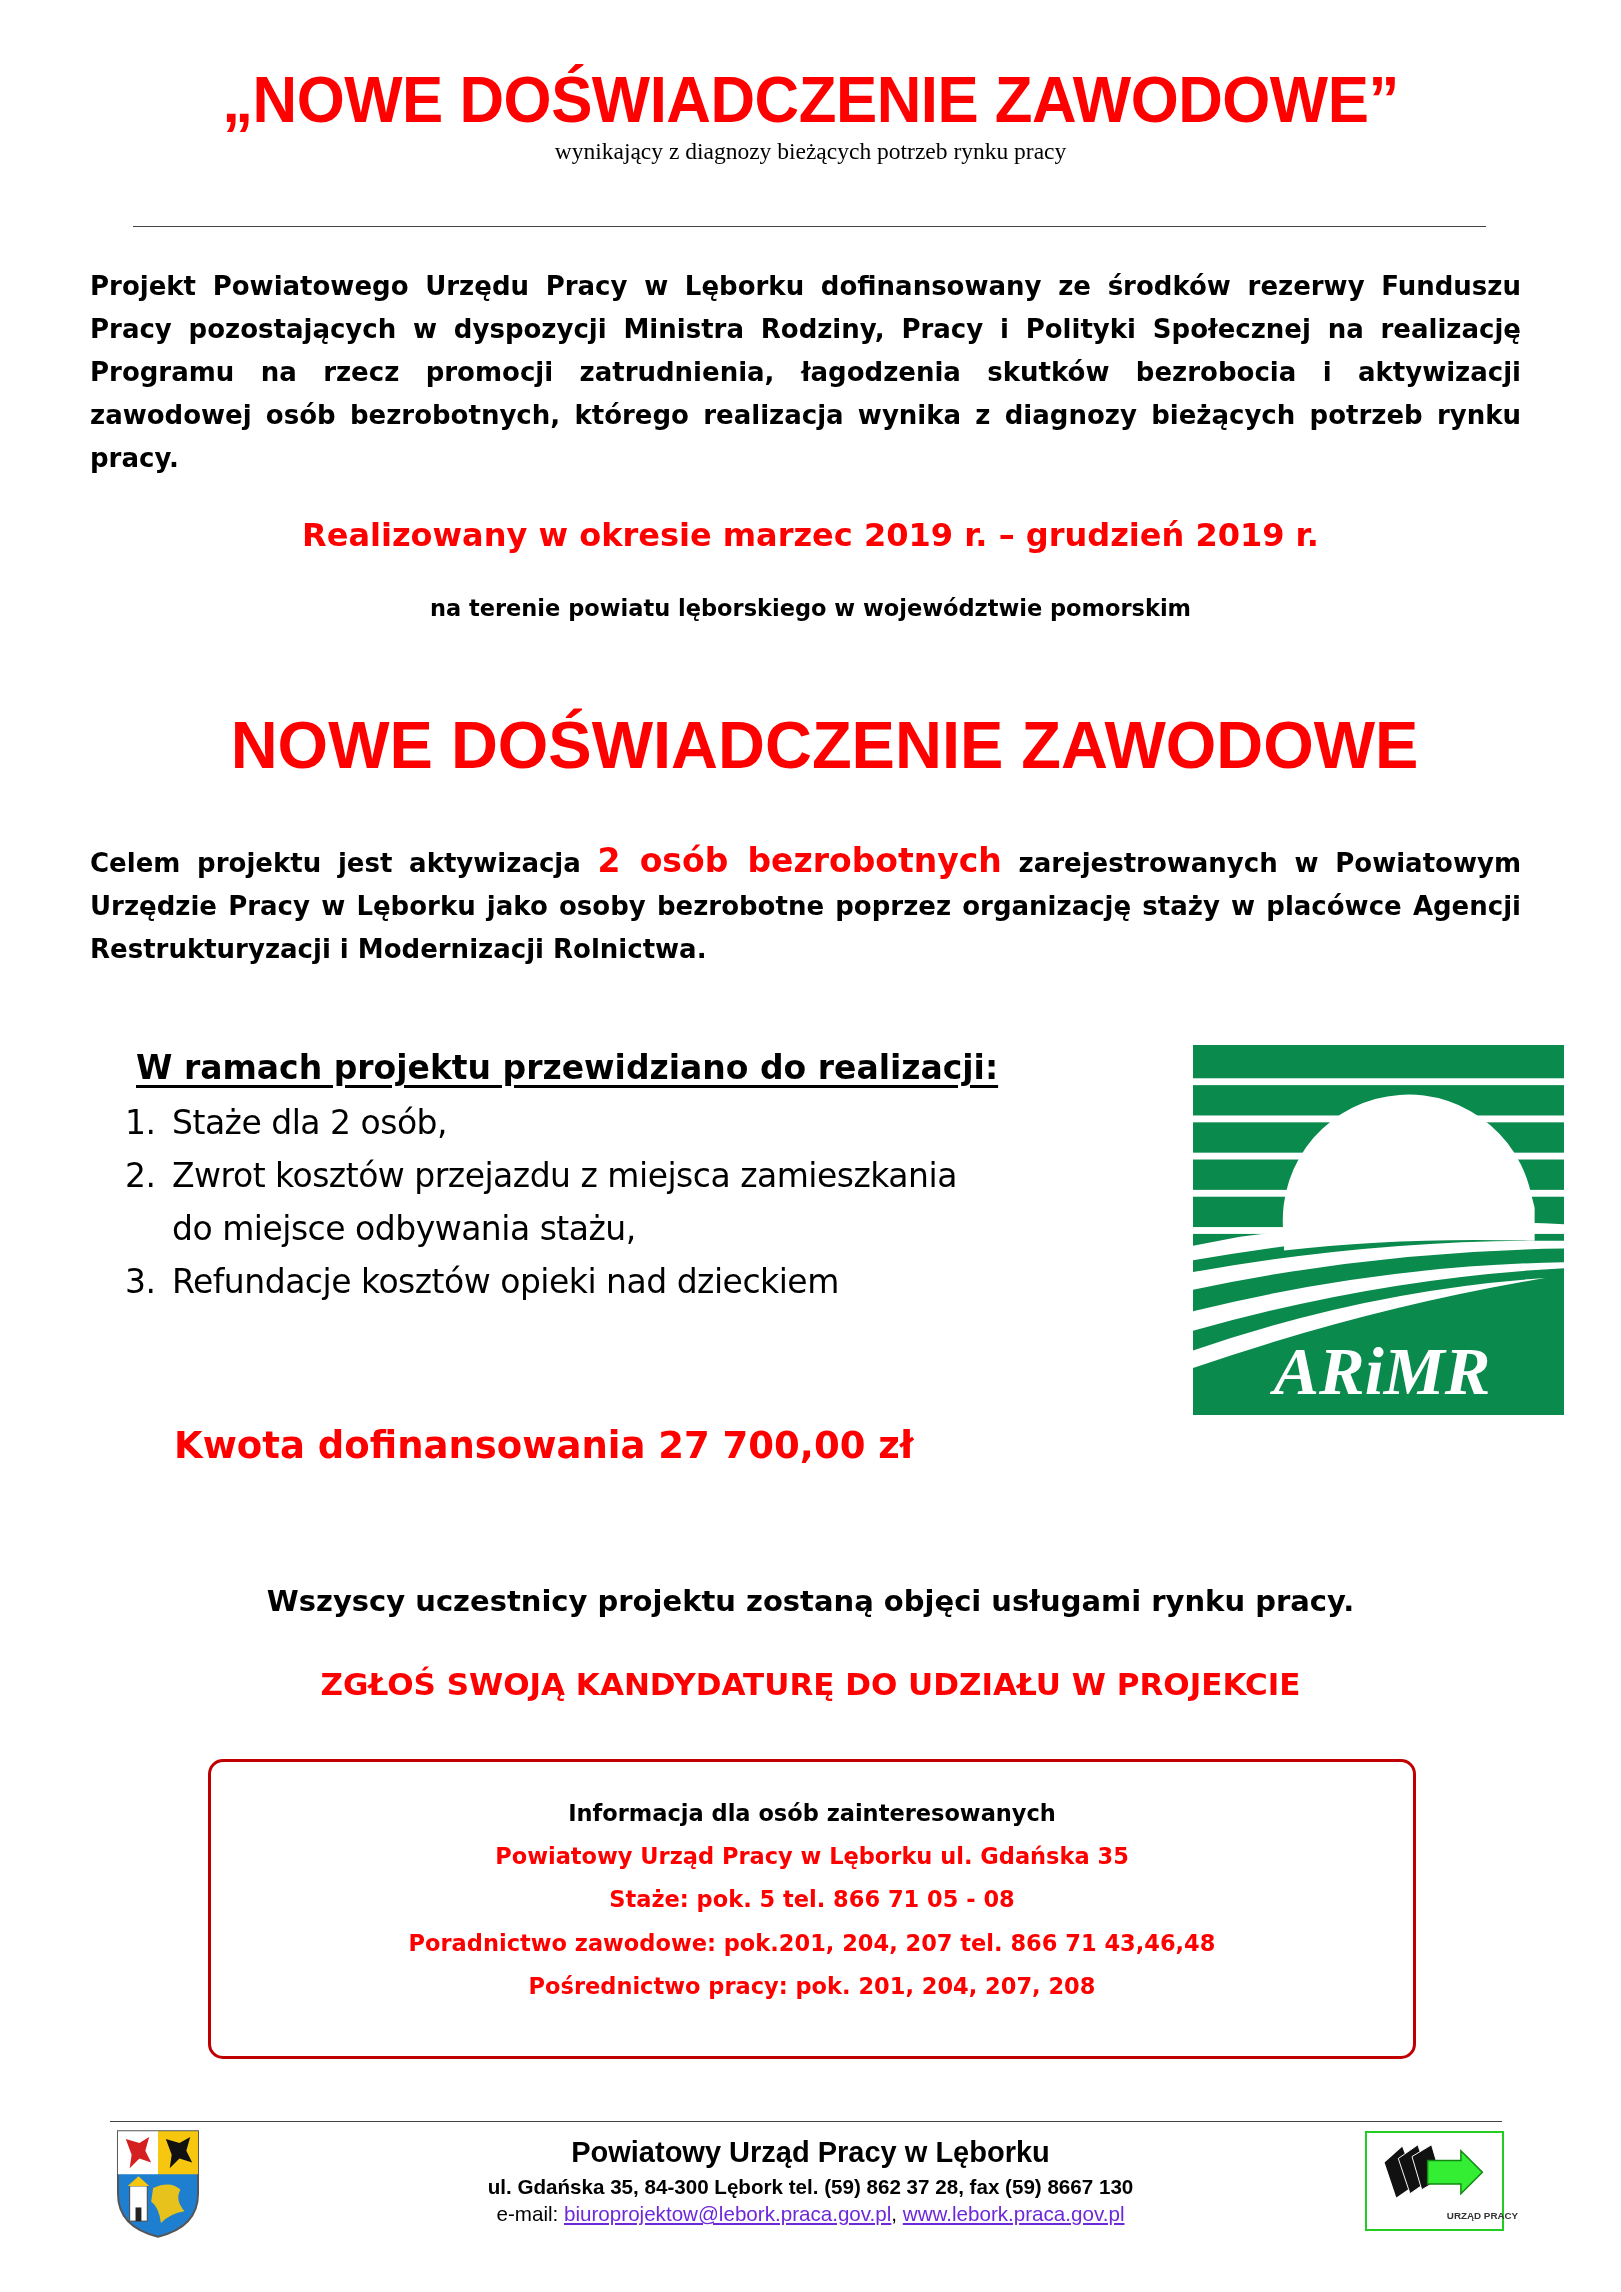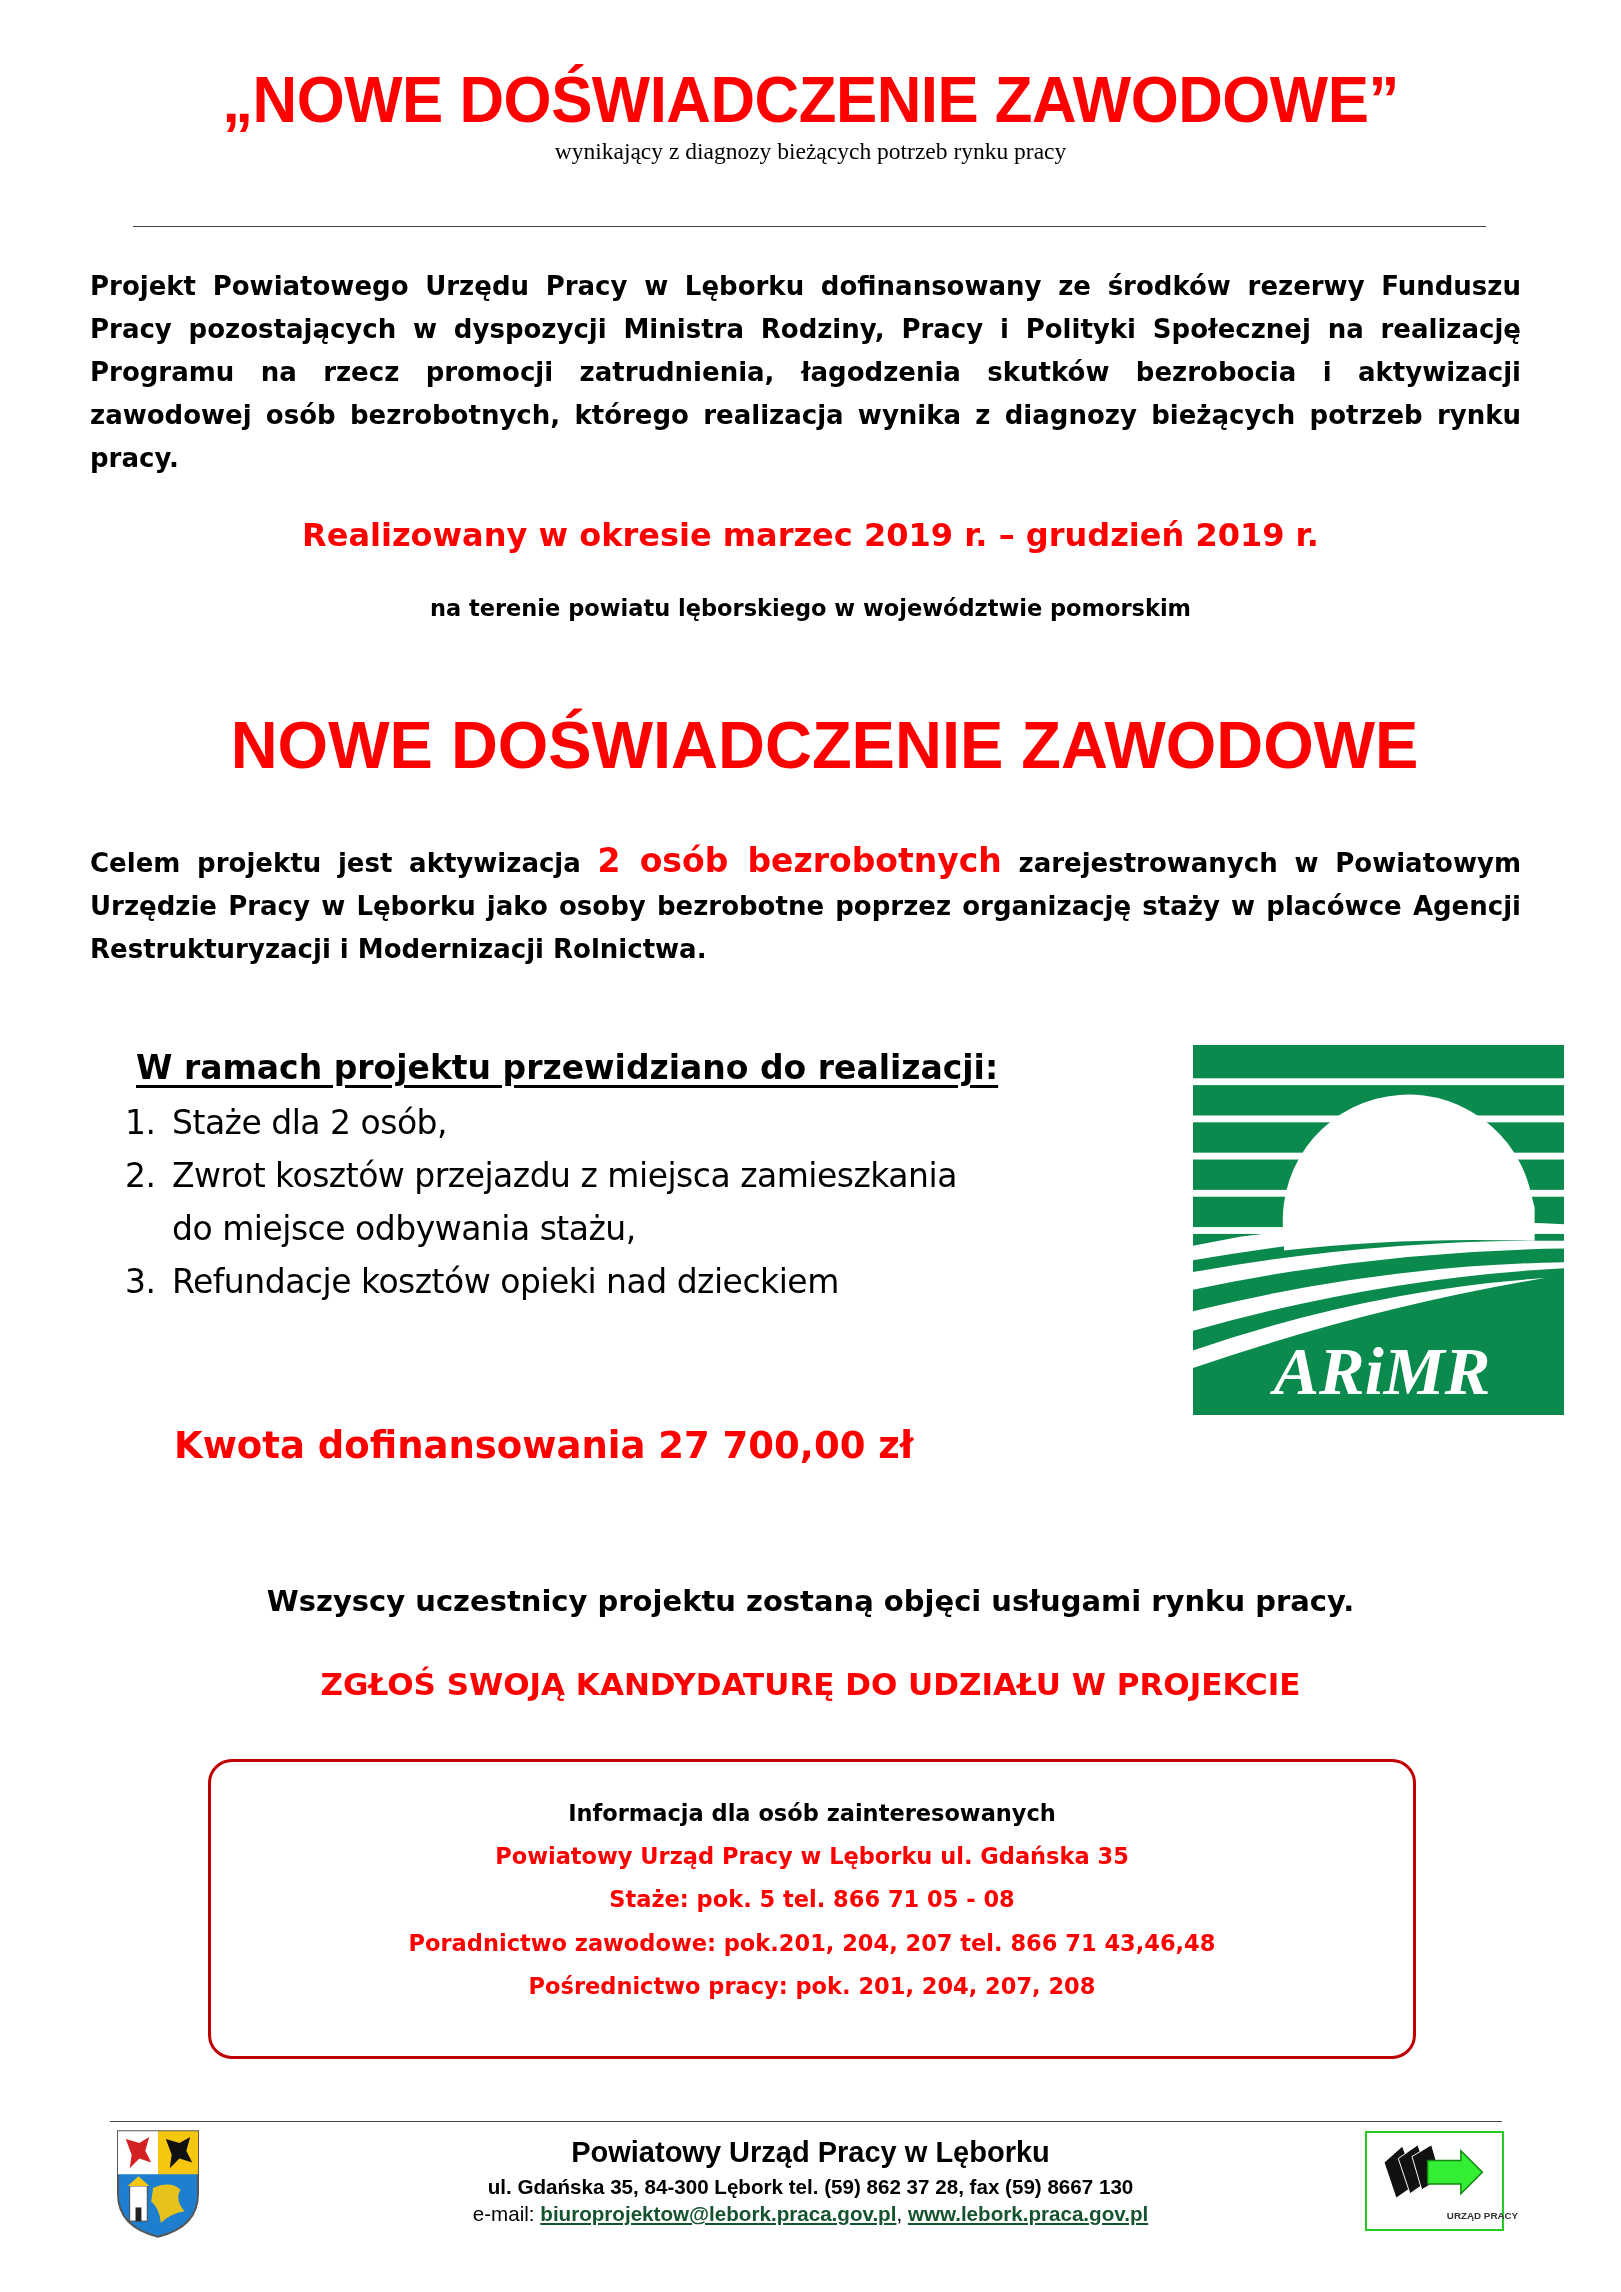--- a/index.html
+++ b/index.html
@@ -18,27 +18,27 @@
   .goal .hl { font-size: 33px; color: #ff0000; }
   .list-head { left: 102px; top: 1045px; font-weight: bold; font-size: 33px; line-height: 45px; text-decoration: underline; text-decoration-thickness: 2.9px; text-underline-offset: 5.9px; margin-left: 34px; }
   .list { left: 125px; top: 1096px; font-size: 33px; line-height: 53px; font-family: "DejaVu Sans", sans-serif; letter-spacing: -0.5px; }
   .list .item { display: flex; }
   .list .num { width: 47px; }
   .list .cont { padding-left: 47px; }
   .amount { left: 174px; top: 1421px; font-weight: bold; font-size: 37px; line-height: 49px; color: #ff0000; }
   .logo { left: 1193px; top: 1045px; width: 371px; height: 370px; }
   .all { left: 0; width: 1621px; top: 1582px; text-align: center; font-weight: bold; font-size: 29px; line-height: 39px; }
   .apply { left: 0; width: 1621px; top: 1664px; text-align: center; font-weight: bold; font-size: 31px; line-height: 41px; color: #ff0000; }
-  .info-box { left: 208px; top: 1759px; width: 1208px; height: 300px; border: 3.9px solid #c00000; border-radius: 24px; box-sizing: border-box; }
+  .info-box { left: 208px; top: 1759px; width: 1208px; height: 300px; border: 3.9px solid #c00000; border-radius: 15px; box-sizing: border-box; }
   .info-box .ln { position: absolute; left: 0; width: 100%; text-align: center; font-weight: bold; font-size: 22.5px; line-height: 29px; }
   .footer-rule { left: 110px; width: 1392px; top: 2121px; border-top: 1.5px solid #444; }
   .footer-title { left: 0; width: 1621px; top: 2135px; text-align: center; font-family: "Liberation Sans", sans-serif; font-weight: bold; font-size: 29px; line-height: 35px; }
   .footer-addr { left: 0; width: 1621px; top: 2174px; text-align: center; font-family: "Liberation Sans", sans-serif; font-weight: bold; font-size: 20.6px; line-height: 25.5px; }
   .footer-mail { left: 0; width: 1621px; top: 2201px; text-align: center; font-family: "Liberation Sans", sans-serif; font-size: 20.6px; line-height: 25.5px; }
-  .footer-mail a { color: #14532d; font-weight: bold; text-decoration: underline; }
+  .footer-mail a { color: #6d28d9; font-weight: normal; text-decoration: underline; }
   .crest { left: 116px; top: 2129px; width: 84px; height: 110px; }
   .up-logo { left: 1365px; top: 2131px; width: 139px; height: 100px; border: 2.9px solid #22cc22; box-sizing: border-box; background: #fff; }
   .up-logo .lbl { position: absolute; left: 0; width: 100%; bottom: 7.8px; text-align: center; font-family: "Liberation Sans", sans-serif; font-size: 9.8px; font-weight: bold; color: #333; padding-left: 48px; }
 </style>
 </head>
 <body>
 
 <div class="abs title-top">„NOWE DOŚWIADCZENIE ZAWODOWE”</div>
 <div class="abs subtitle">
   <div>wynikający z diagnozy bieżących potrzeb rynku pracy</div>

